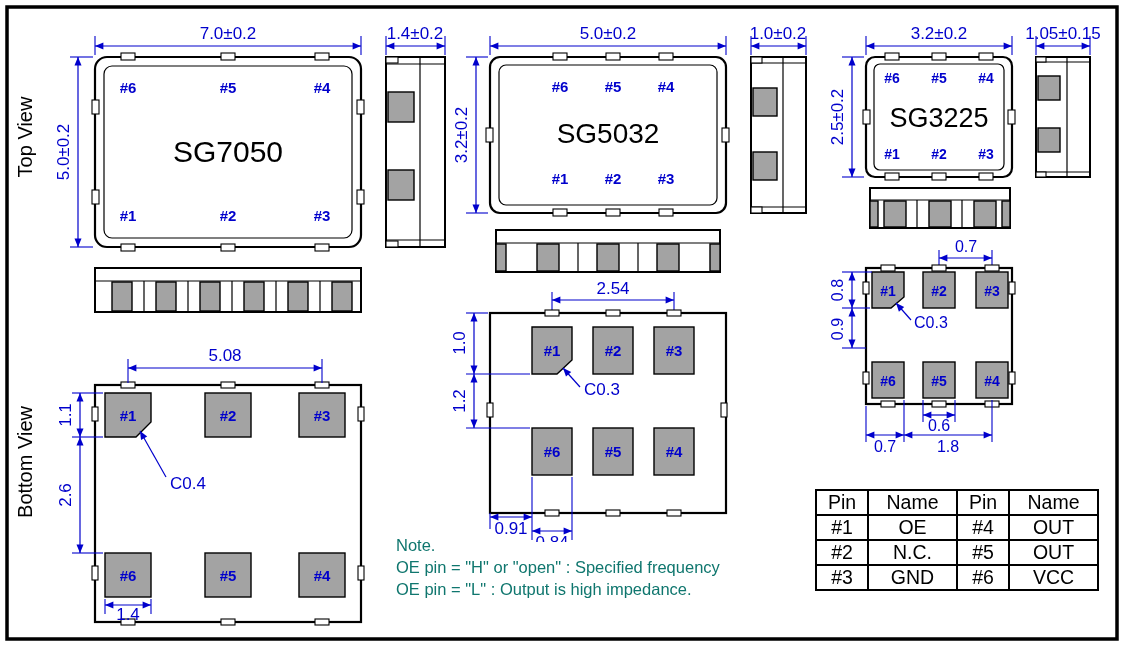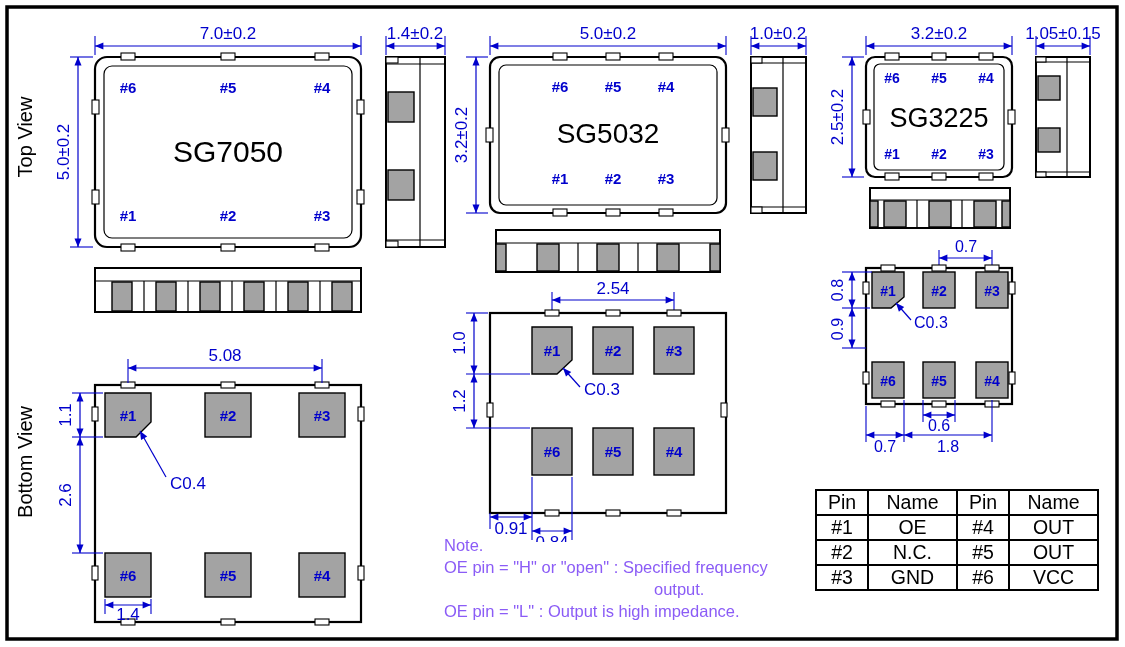--- a/index.html
+++ b/index.html
@@ -15,21 +15,21 @@
   .ext      { stroke:#0000cc; stroke-width:1.1; fill:none; }
   .dim-line { stroke:#0000cc; stroke-width:1.2; fill:none; }
   .dim-text { fill:#0000cc; font-size:17px; }
   .dim-text-sm { fill:#0000cc; font-size:16px; }
   .pin-label { fill:#0000cc; font-size:15px; font-weight:bold; }
   .pin-label-sm { fill:#0000cc; font-size:14px; font-weight:bold; }
   .pkg-name { fill:#000; }
   .view-label { fill:#000; font-size:20px; }
   .mid { text-anchor:middle; }
 
-  .note { position:absolute; left:396px; top:534px; width:410px; font-size:16.5px; color:#8b5cf6; line-height:22px;margin-left:48px; }
+  .note { position:absolute; left:396px; top:534px; width:410px; font-size:16.5px; color:#0f766e; line-height:22px; }
   .note .indent { padding-left:210px; }
 
   .pin-table { position:absolute; left:815px; top:489px; border-collapse:collapse; font-size:19.5px; color:#000; background:#fff; }
   .pin-table th, .pin-table td { border:2px solid #000; text-align:center; font-weight:normal; padding:0; }
   .c-pin  { width:52px; height:21px; }
   .c-name { width:89px; height:24px; }
   .ovl { text-decoration:overline; }
 </style>
 </head>
 <body>
@@ -427,21 +427,20 @@
       <text x="885" y="452" class="dim-text-sm mid">0.7</text>
       <text x="948" y="452" class="dim-text-sm mid">1.8</text>
     </g>
   </g>
 </svg>
 
 
 <div class="note">
   <div>Note.</div>
   <div>OE pin = "H" or "open" : Specified frequency</div>
-  <div class="indent">output.</div>
   <div>OE pin = "L" : Output is high impedance.</div>
 </div>
 
 
 <table class="pin-table">
   <tbody>
     <tr>
       <th class="c-pin">Pin</th>
       <th class="c-name">Name</th>
       <th class="c-pin">Pin</th>

